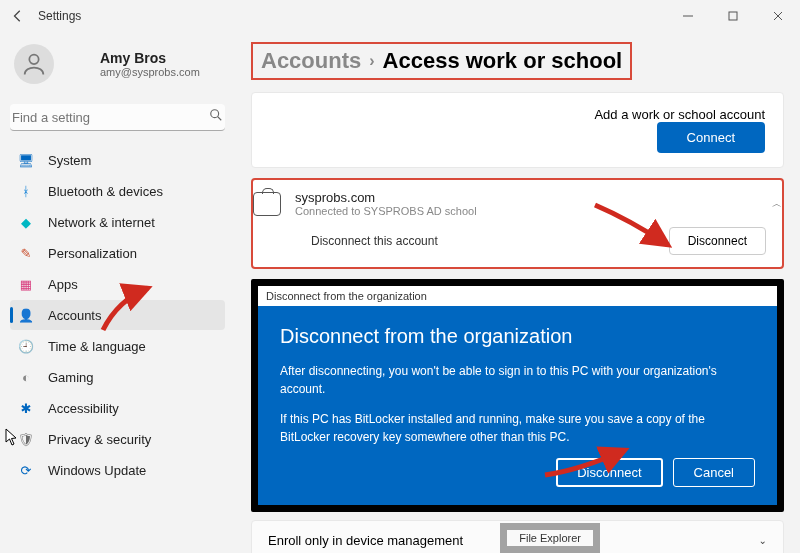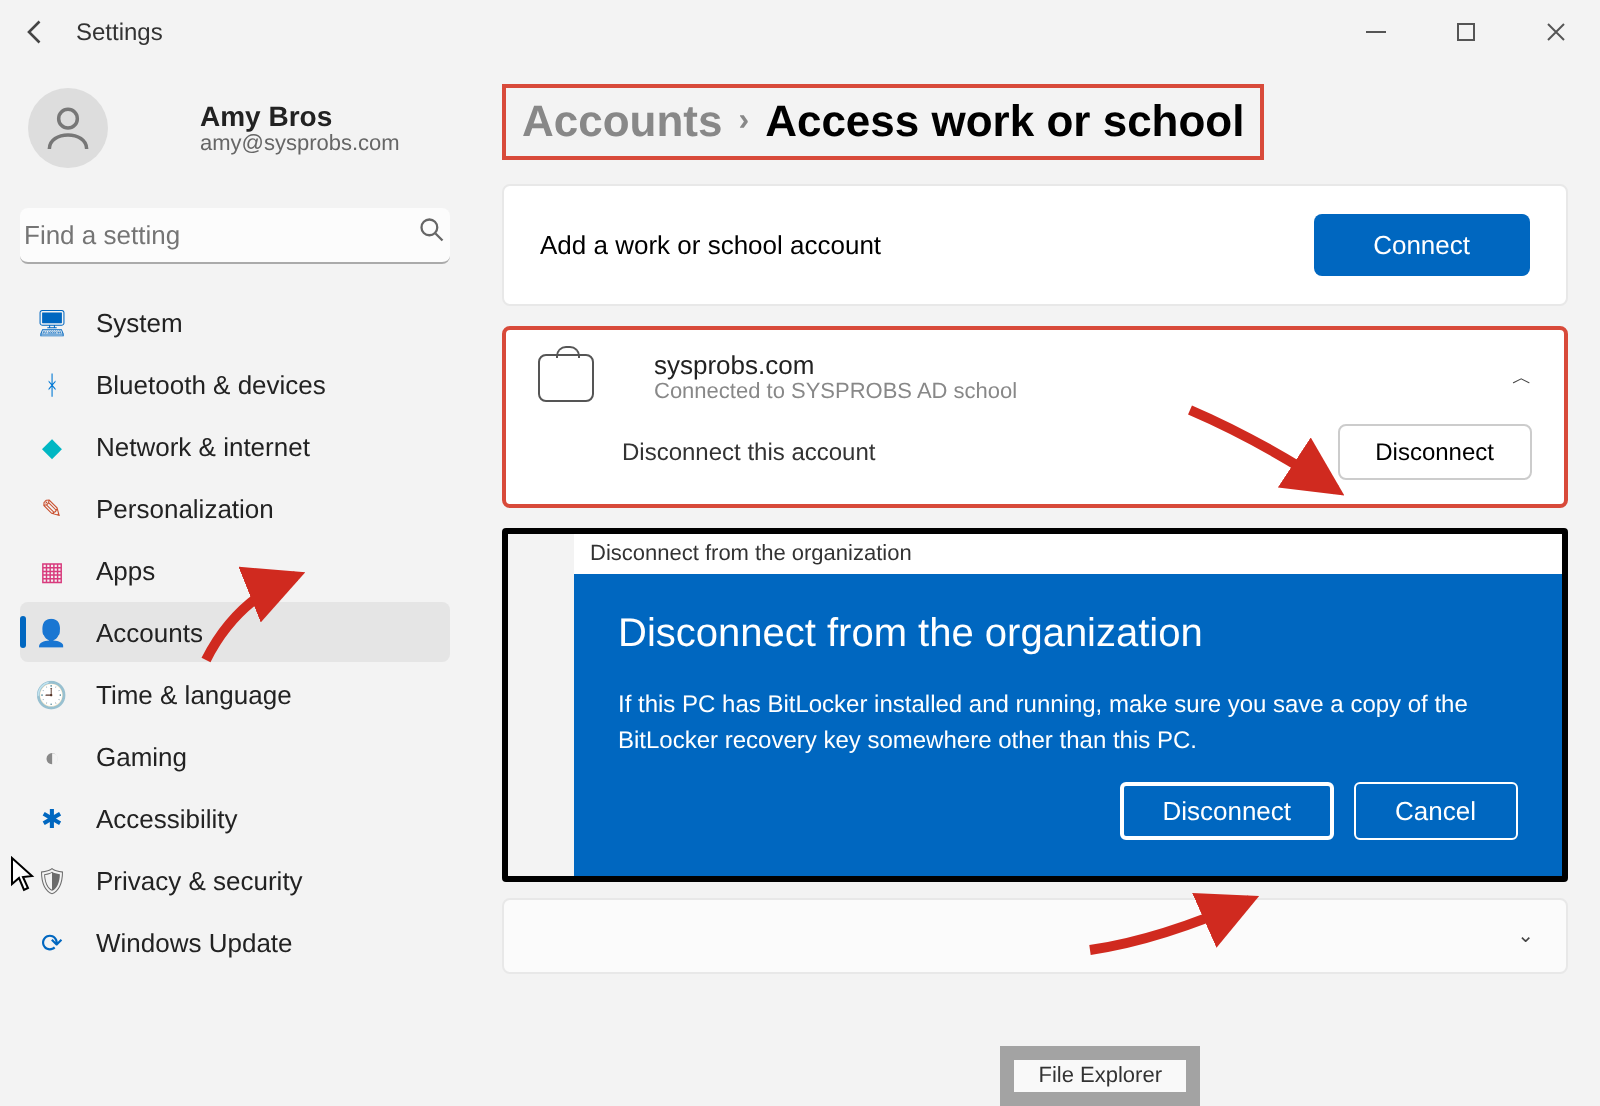--- a/index.html
+++ b/index.html
@@ -21,33 +21,33 @@
 .nav-item { display: flex; align-items: center; padding: 7px 8px; margin: 1px 0; font-size: 13px; color: #222; border-radius: 4px; position: relative; }
 .nav-item.active { background: #e5e5e5; }
 .nav-item.active::before { content: ""; position: absolute; left: 0; top: 7px; bottom: 7px; width: 3px; background: #0067c0; border-radius: 2px; }
 .nav-icon { width: 16px; height: 16px; margin-right: 14px; display: inline-flex; align-items: center; justify-content: center; font-size: 13px; }
 .main { flex: 1; padding: 10px 16px 0 16px; overflow: hidden; }
 .breadcrumb { display: flex; align-items: center; font-size: 22px; font-weight: 600; margin-bottom: 12px; padding: 4px 8px; border: 2px solid #d84a3a; width: fit-content; }
 .bc-parent { color: #888; }
 .bc-chev { color: #888; margin: 0 8px; font-size: 16px; }
 .desc { font-size: 12px; color: #666; margin-bottom: 10px; line-height: 1.4; }
 .card { background: #fff; border: 1px solid #e8e8e8; border-radius: 4px; margin-bottom: 10px; }
-.card-row { display: flex; align-items: center; padding: 14px 18px; font-size: 13px; }
+.card-row { display: flex; align-items: flex-end; padding: 14px 18px; font-size: 13px; flex-direction: column; }
 .card-row .label { flex: 1; }
 .btn-primary { background: #0067c0; color: #fff; border: none; border-radius: 4px; padding: 8px 30px; font-size: 13px; }
 .btn-secondary { background: #fff; border: 1px solid #ccc; border-radius: 4px; padding: 6px 18px; font-size: 12px; margin-left: auto; }
 .acct-card { border: 2px solid #d84a3a; }
-.acct-head { display: flex; align-items: center; padding: 10px 16px; gap: 16px; }
+.acct-head { display: flex; align-items: center; padding: 10px 0; }
 .acct-icon { width: 28px; height: 24px; border: 1.5px solid #555; border-radius: 4px; margin-right: 14px; position: relative; }
 .acct-icon::before { content: ""; position: absolute; top: -5px; left: 8px; width: 10px; height: 5px; border: 1.5px solid #555; border-bottom: none; border-radius: 5px 5px 0 0; }
 .acct-domain { font-size: 13px; color: #222; }
 .acct-sub { font-size: 11px; color: #888; }
 .chev { margin-left: auto; font-size: 10px; color: #444; }
 .disc-row { display: flex; align-items: center; padding: 0 16px 12px 58px; font-size: 12px; color: #333; }
-.dialog-wrap { border: 3px solid #000000; border-radius: 2px; overflow: hidden; margin-bottom: 8px; padding-left: 33px; }
+.dialog-wrap { border: 7px solid #000000; border-radius: 2px; overflow: hidden; margin-bottom: 8px; }
 .dialog-title { background: #fff; font-size: 11px; padding: 4px 8px; color: #333; border-bottom: 1px solid #0067c0; }
 .dialog-body { background: #0067c0; color: #fff; padding: 18px 22px; }
 .dlg-head { font-size: 20px; font-weight: 400; margin-bottom: 14px; }
 .dlg-text { font-size: 12px; line-height: 1.5; margin-bottom: 12px; }
 .dlg-btns { display: flex; justify-content: flex-end; gap: 10px; margin-top: 8px; }
 .dlg-btn { background: transparent; border: 1.5px solid #fff; color: #fff; padding: 6px 20px; font-size: 13px; border-radius: 3px; }
 .dlg-btn.focus { border-width: 2.5px; padding: 5px 19px; }
 .enroll { display: flex; align-items: center; padding: 12px 16px; font-size: 13px; background: #fbfbfb; border: 1px solid #e8e8e8; border-radius: 4px; }
 .arrow { position: absolute; pointer-events: none; }
 .taskbar { position: absolute; bottom: 0; right: 200px; background: #f9f9f9; border: 7px solid #a3a3a3; font-size: 11px; padding: 2px 12px; color: #333; }
@@ -179,29 +179,31 @@
       <div class="disc-row">
         <span>Disconnect this account</span>
         <button class="btn-secondary">Disconnect</button>
       </div>
     </div>
 
     <div class="dialog-wrap">
       <div class="dialog-title">Disconnect from the organization</div>
       <div class="dialog-body">
         <div class="dlg-head">Disconnect from the organization</div>
+        <div class="dlg-text">After disconnecting, you won't be able to sign in to this PC with your organization's account.</div>
         <div class="dlg-text">If this PC has BitLocker installed and running, make sure you save a copy of the BitLocker recovery key somewhere other than this PC.</div>
         <div class="dlg-btns">
           <button class="dlg-btn focus">Disconnect</button>
           <button class="dlg-btn">Cancel</button>
         </div>
       </div>
     </div>
 
     <div class="enroll">
+      <span>Enroll only in device management</span>
       <span class="chev" style="margin-left:auto">⌄</span>
     </div>
   </div>
 </div>
 
 <svg class="arrow" style="left:98px;top:280px" width="60" height="55">
     <defs>
       <marker id="ah1" markerWidth="6" markerHeight="6" refX="5" refY="3" orient="auto">
         <polygon points="0,0 6,3 0,6" fill="#d02a1f"></polygon>
       </marker>

